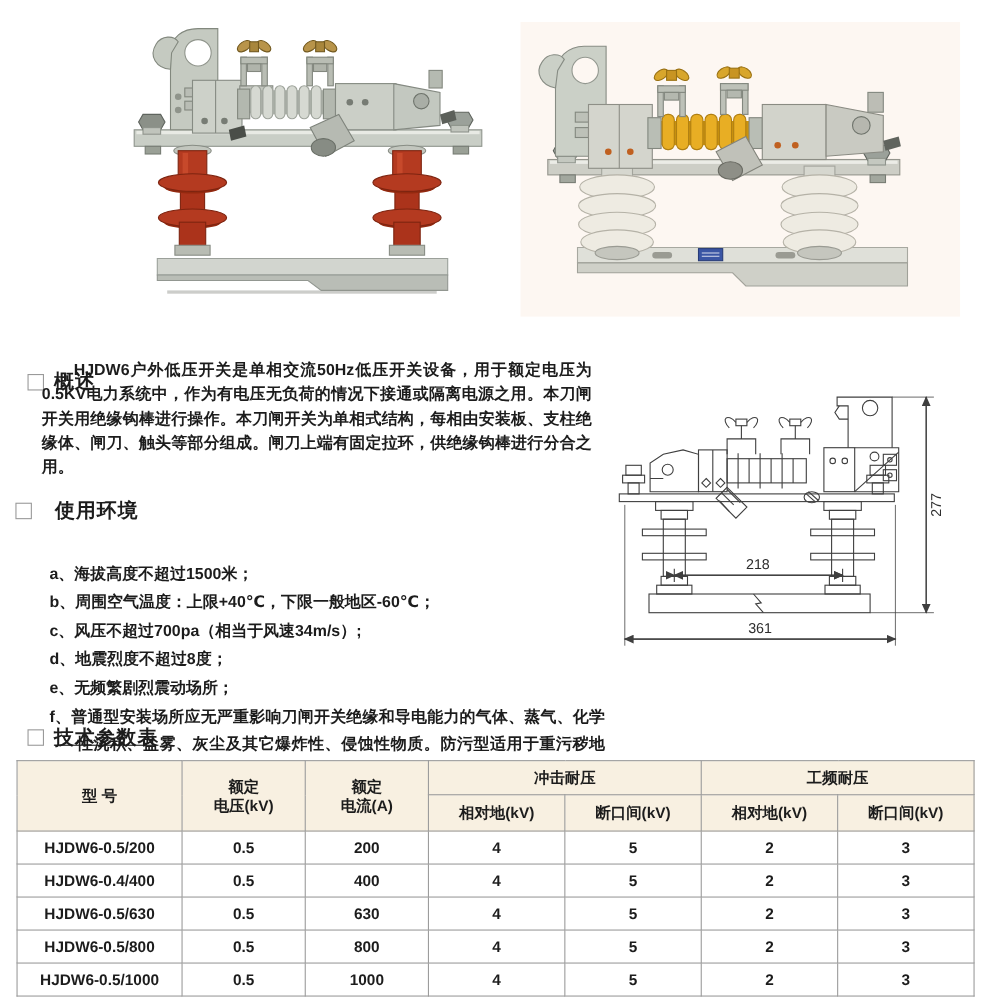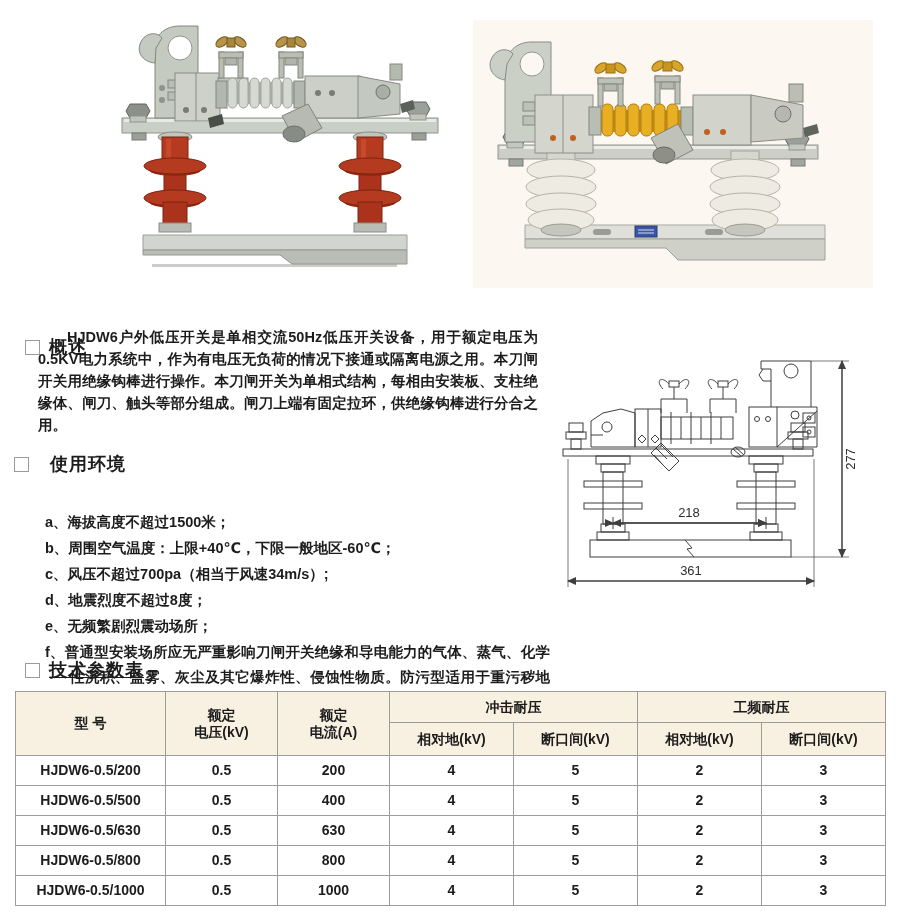--- a/index.html
+++ b/index.html
@@ -441,21 +441,21 @@
     <tr>
       <td>HJDW6-0.5/200</td>
       <td>0.5</td>
       <td>200</td>
       <td>4</td>
       <td>5</td>
       <td>2</td>
       <td>3</td>
     </tr>
     <tr>
-      <td>HJDW6-0.5/500</td>
+      <td>HJDW6-0.4/400</td>
       <td>0.5</td>
       <td>400</td>
       <td>4</td>
       <td>5</td>
       <td>2</td>
       <td>3</td>
     </tr>
     <tr>
       <td>HJDW6-0.5/630</td>
       <td>0.5</td>

